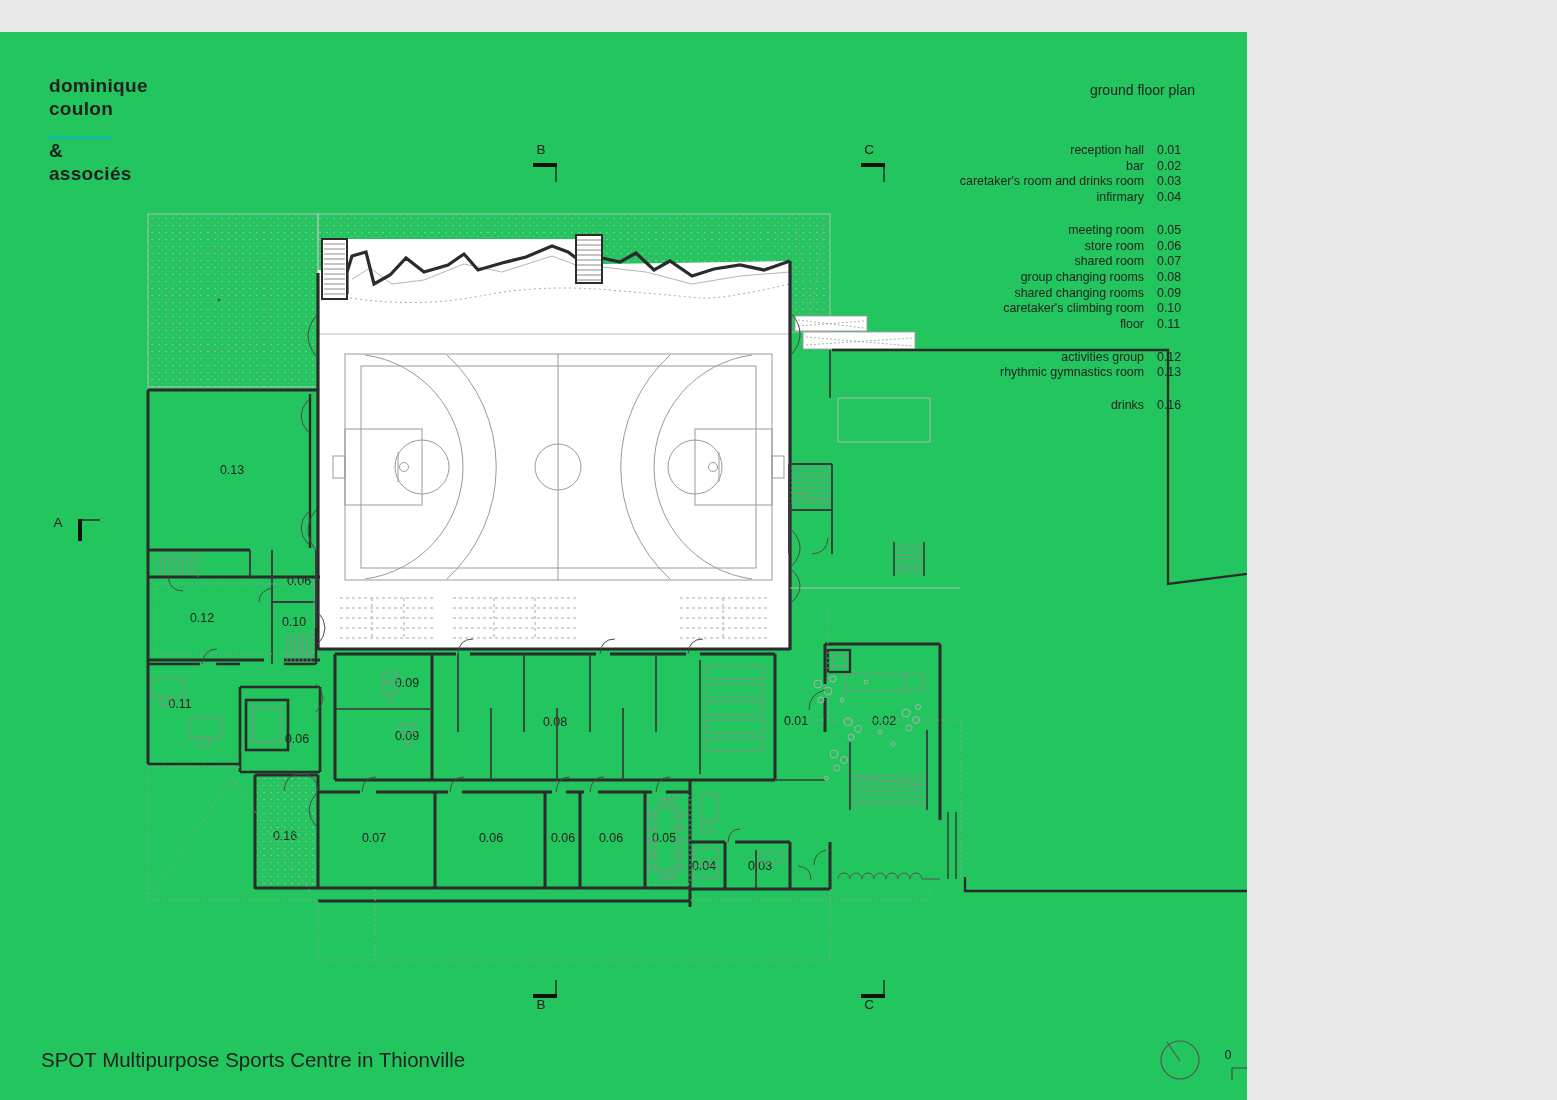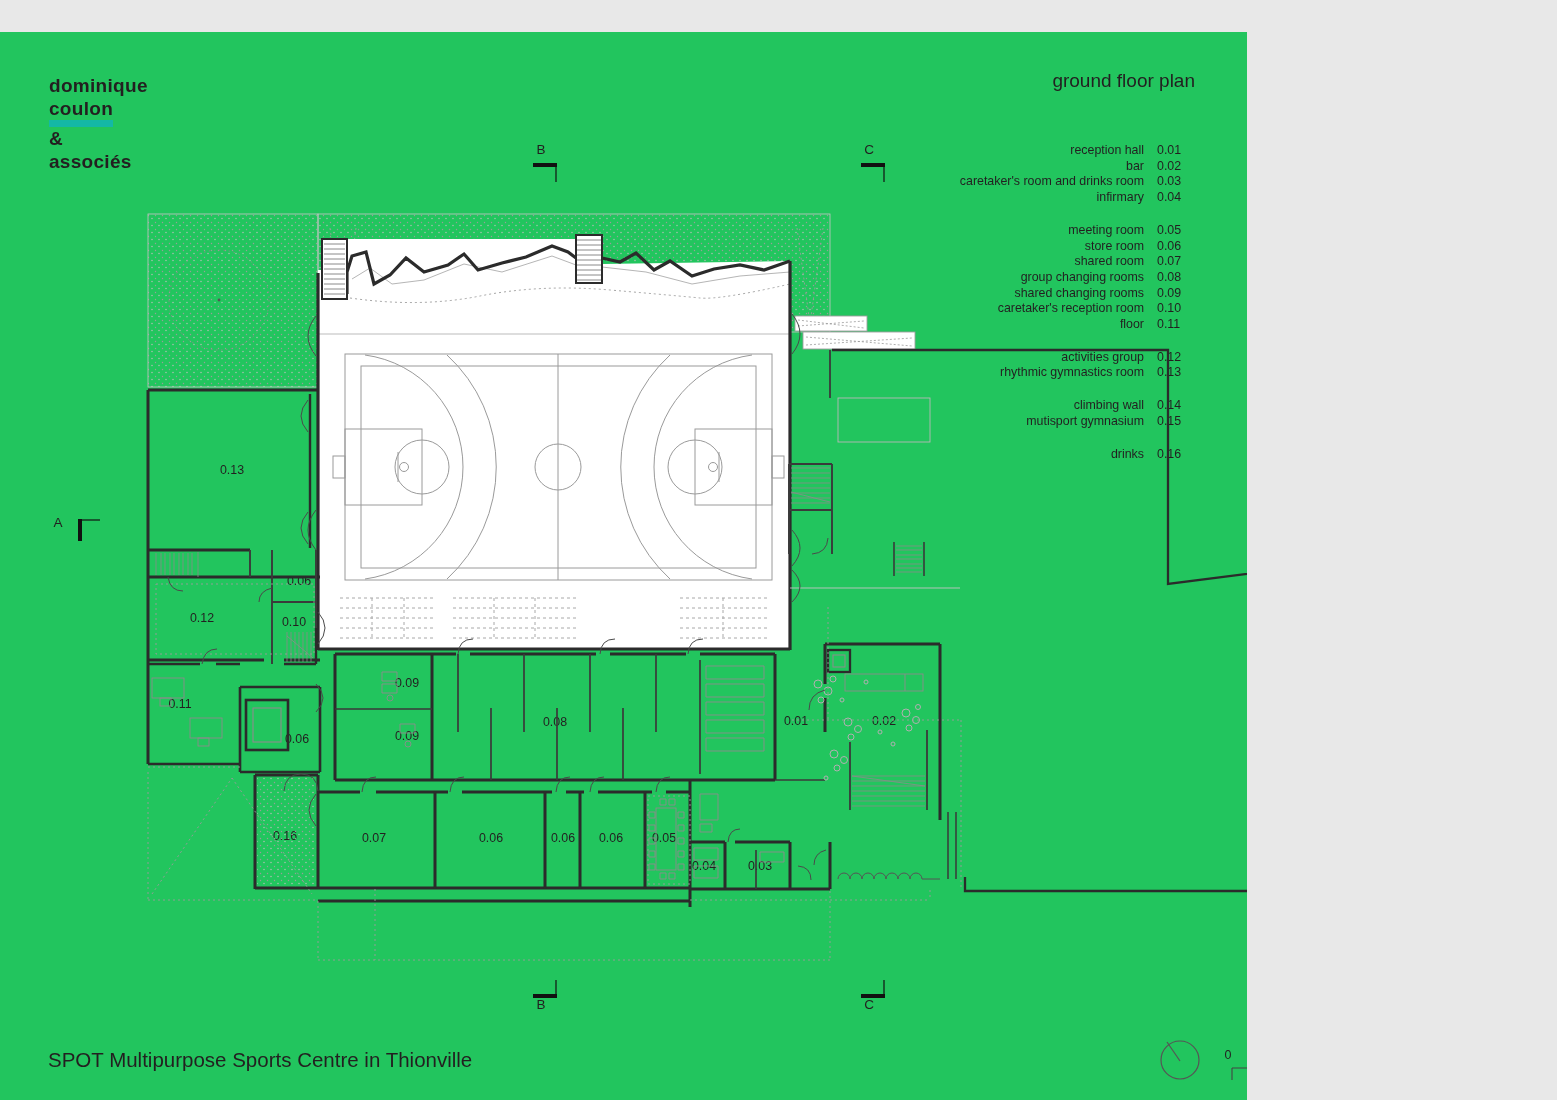--- a/index.html
+++ b/index.html
@@ -1,24 +1,24 @@
 <!DOCTYPE html>
 <html><head>
 <meta charset="utf-8">
 <style>
   html,body{margin:0;padding:0;background:#e8e8e8;}
   .canvas{position:relative;width:1247px;height:1100px;background:#22c55e;overflow:hidden;
           font-family:"Liberation Sans", sans-serif;color:#231f20;margin-top:32px;}
   svg{position:absolute;left:0;top:0;}
   
   .logo{position:absolute;left:49px;top:42px;font-size:19px;font-weight:bold;line-height:23px;letter-spacing:.3px;}
-  .logo .ul{display:inline-block;border-bottom:7px solid #14b8a6;padding-bottom:0px;}
+  .logo .ul{display:inline-block;border-bottom:3px solid #14b8a6;padding-bottom:16px;}
   
-  .plan-title{position:absolute;top:38px;right:52px;font-size:19px;}
-  .proj-title{position:absolute;left:48px;top:1016px;font-size:20.5px;}
+  .plan-title{position:absolute;top:50px;right:52px;font-size:14px;}
+  .proj-title{position:absolute;left:41px;top:1016px;font-size:20.5px;}
   
   .legend{position:absolute;top:111px;right:58px;}
   .lg-group{margin-bottom:17px;}
   .lg-row{display:flex;justify-content:flex-end;font-size:12.4px;line-height:15.7px;}
   .lg-name{text-align:right;}
   .lg-code{width:32px;margin-left:13px;text-align:left;}
   
   .room-label{position:absolute;font-size:12.4px;transform:translate(-50%,-50%);white-space:nowrap;}
   .sec-letter{position:absolute;font-size:13.5px;transform:translate(-50%,-50%);}
   .sb-label{position:absolute;font-size:12.5px;transform:translate(-50%,-100%);}
@@ -71,46 +71,36 @@
         </div>
         <div class="lg-row">
           <span class="lg-name">group changing rooms</span>
           <span class="lg-code">0.08</span>
         </div>
         <div class="lg-row">
           <span class="lg-name">shared changing rooms</span>
           <span class="lg-code">0.09</span>
         </div>
         <div class="lg-row">
-          <span class="lg-name">caretaker's reception room</span>
+          <span class="lg-name">caretaker's climbing room</span>
           <span class="lg-code">0.10</span>
         </div>
         <div class="lg-row">
           <span class="lg-name">floor</span>
           <span class="lg-code">0.11</span>
         </div>
       </div>
       <div class="lg-group">
         <div class="lg-row">
           <span class="lg-name">activities group</span>
           <span class="lg-code">0.12</span>
         </div>
         <div class="lg-row">
           <span class="lg-name">rhythmic gymnastics room</span>
           <span class="lg-code">0.13</span>
-        </div>
-      </div>
-      <div class="lg-group">
-        <div class="lg-row">
-          <span class="lg-name">climbing wall</span>
-          <span class="lg-code">0.14</span>
-        </div>
-        <div class="lg-row">
-          <span class="lg-name">mutisport gymnasium</span>
-          <span class="lg-code">0.15</span>
         </div>
       </div>
       <div class="lg-group">
         <div class="lg-row">
           <span class="lg-name">drinks</span>
           <span class="lg-code">0.16</span>
         </div>
       </div>
     </div>
 

